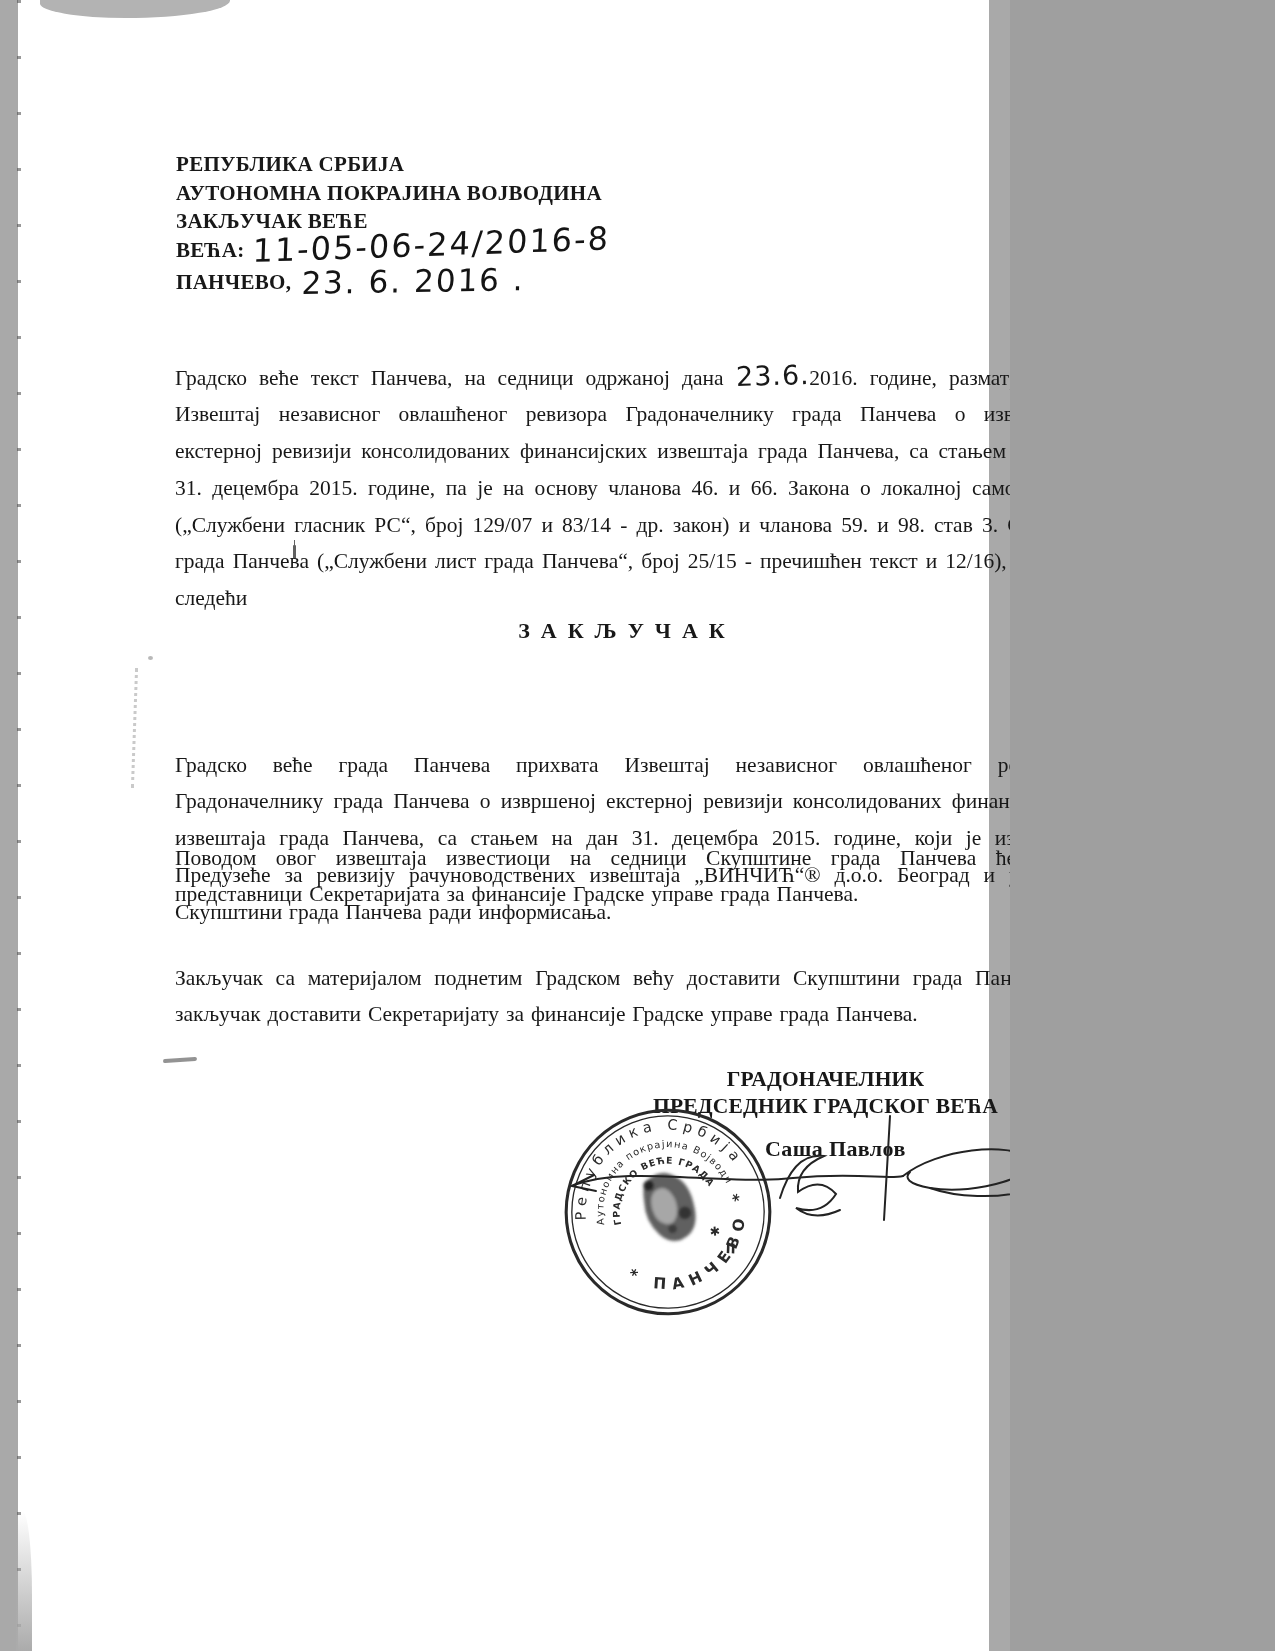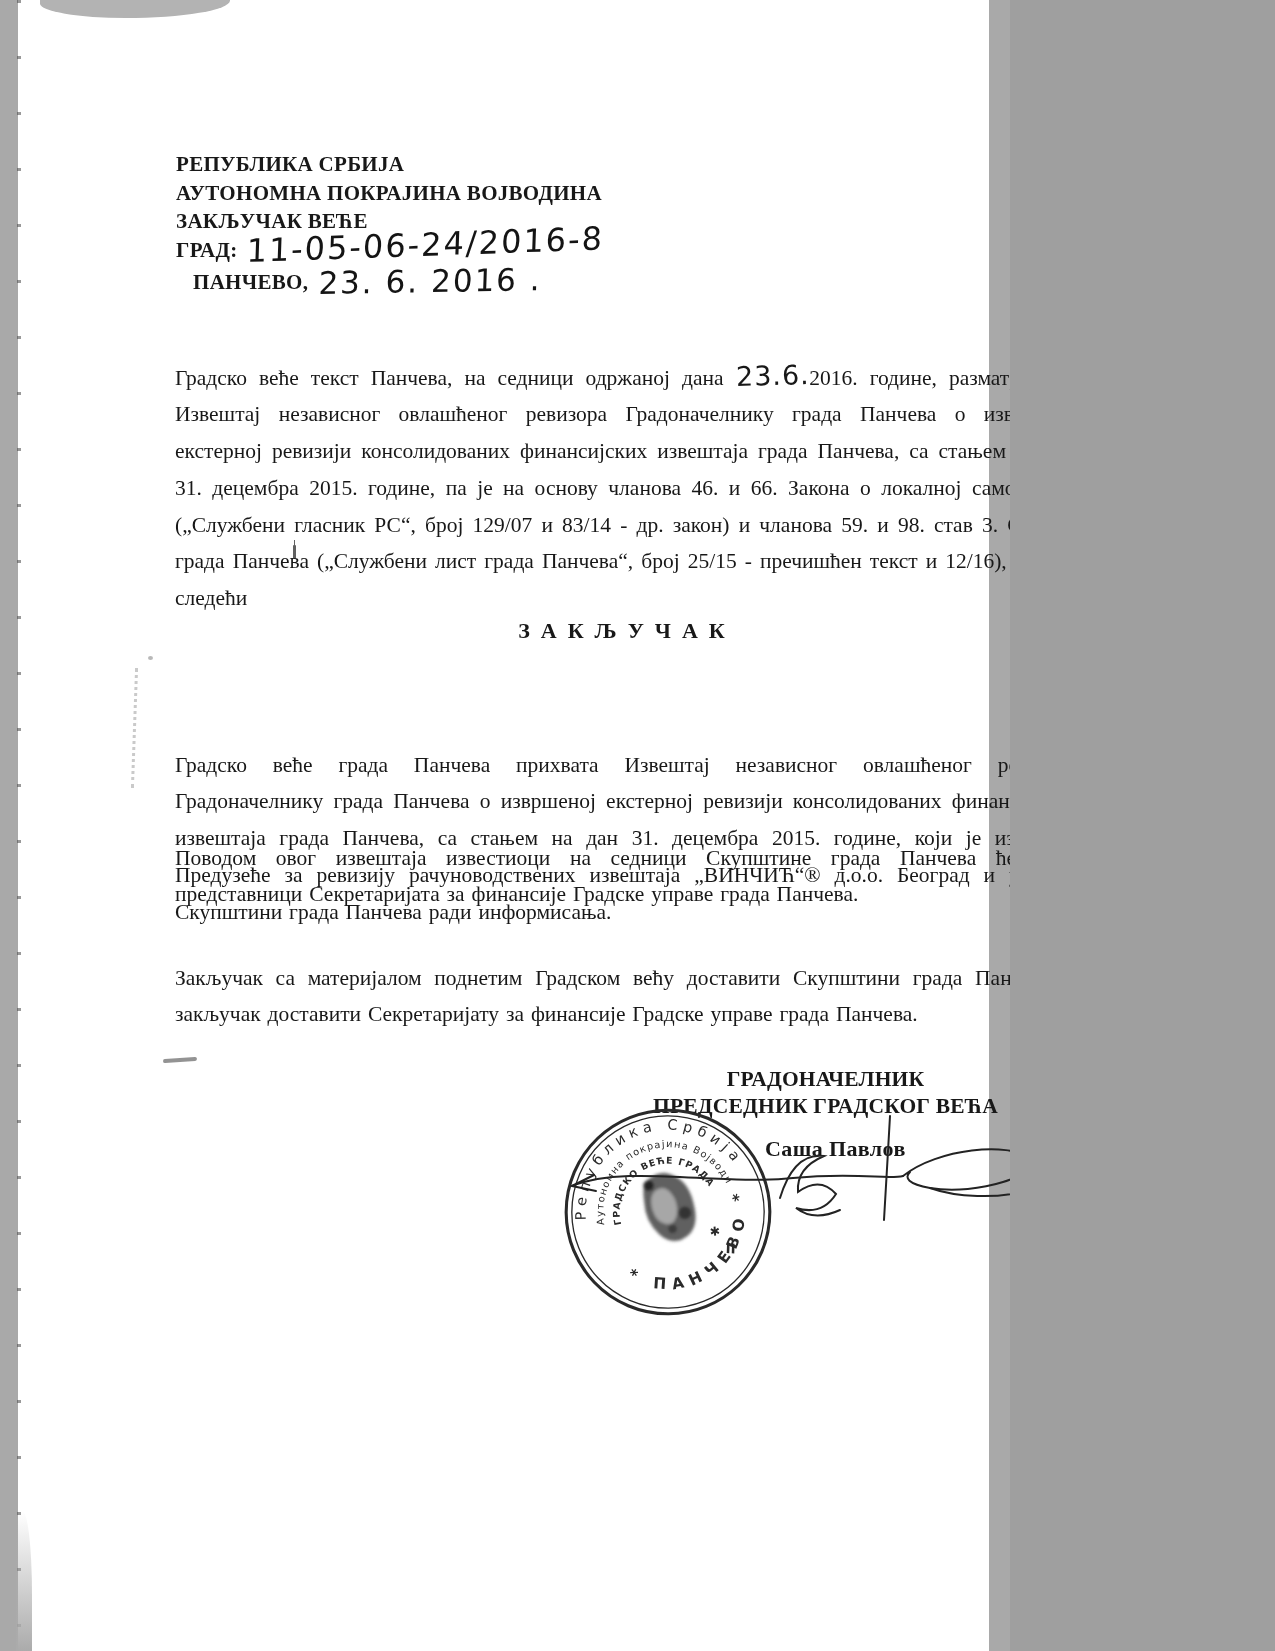--- a/index.html
+++ b/index.html
@@ -51,24 +51,24 @@
   <div class="art-i"></div>
   <div class="art-dash"></div>
   <div class="art-dotline"></div>
   <div class="art-dot2"></div>
 
   <div class="hdr">
     <div>РЕПУБЛИКА СРБИЈА</div>
     <div>АУТОНОМНА ПОКРАЈИНА ВОЈВОДИНА</div>
     <div>ЗАКЉУЧАК ВЕЋЕ</div>
     <div class="hdr-row">
-      <span>ГРАД:</span>
+      <span>ВЕЋА:</span>
       <span class="hand hand-number">11-05-06-24/2016-8</span>
     </div>
-    <div class="hdr-row" style="margin-top:4px;margin-left:17px;">
+    <div class="hdr-row" style="margin-top:4px;">
       <span>ПАНЧЕВО,</span>
       <span class="hand hand-date">23. 6. 2016 .</span>
     </div>
   </div>
 
   <p class="para" style="top:338px;"><span>Градско веће текст Панчева, на седници одржаној дана</span>
     <span class="hand-inline">23.6.</span><span>2016. године, разматрало  је Извештај независног овлашћеног ревизора Градоначелнику града Панчева о извршеној екстерној ревизији консолидованих финансијских извештаја града Панчева, са стањем на дан 31. децембра 2015. године, па је на основу чланова  46. и 66. Закона о локалној самоуправи („Службени гласник РС“, број 129/07 и 83/14 - др. закон) и чланова 59. и 98. став 3. Статута града Панчева („Службени лист града Панчева“, број 25/15 - пречишћен текст и 12/16),  донело следећи</span></p>
 
   <div class="heading" style="top:618px;text-align:center;">ЗАКЉУЧАК</div>
 

